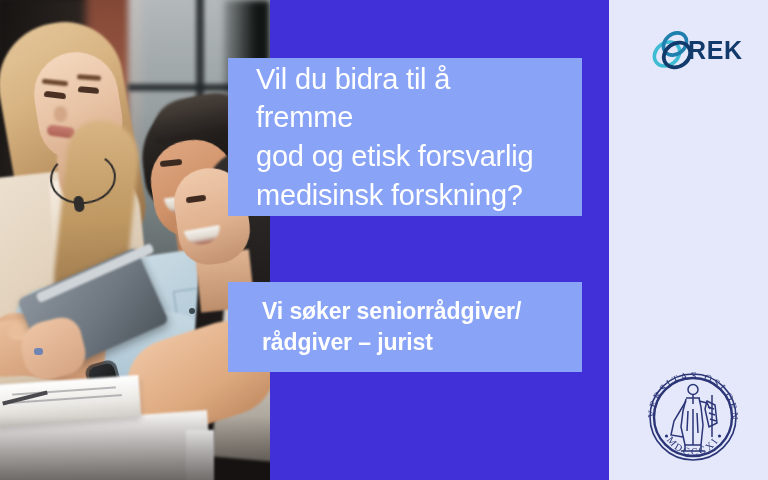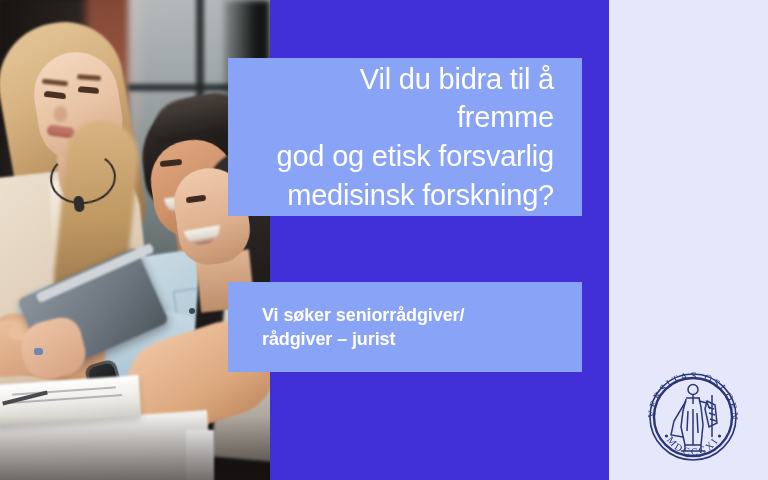--- a/index.html
+++ b/index.html
@@ -447,33 +447,32 @@
     box-sizing: border-box;
     padding: 0 28px;
   }
   .headline-text {
     font-size: 29px;
     line-height: 1.33;
     color: #ffffff;
     font-weight: 400;
     letter-spacing: -0.2px;
     white-space: pre-line;
-    text-align: right;
   }
   .subhead-box {
     position: absolute;
     left: 228px; top: 282px;
     width: 354px; height: 90px;
     display: flex;
     align-items: center;
     box-sizing: border-box;
     padding: 0 34px;
   }
   .subhead-text {
-    font-size: 18px;
+    font-size: 23px;
     line-height: 1.35;
     color: #ffffff;
     font-weight: bold;
     letter-spacing: -0.1px;
     white-space: pre-line;
   }
   .cta {
     position: absolute;
     left: 443px; top: 430px;
     width: 139px;
@@ -587,20 +586,28 @@
 god og etisk forsvarlig
 medisinsk forskning?</div>
   </div>
 
   <div class="subhead-box" style="background: rgb(137, 163, 246);">
     <div class="subhead-text">Vi søker seniorrådgiver/
 rådgiver – jurist</div>
   </div>
 
 
+  <div class="rek-logo">
+    <svg width="96" height="46" viewBox="0 0 96 46">
+      <ellipse cx="17" cy="26" rx="13.5" ry="11" transform="rotate(-38 17 26)" fill="none" stroke="#3fbcd4" stroke-width="3.6"></ellipse>
+      <ellipse cx="25" cy="16" rx="12.5" ry="10" transform="rotate(-40 25 16)" fill="none" stroke="#1f7fae" stroke-width="3.6"></ellipse>
+      <ellipse cx="27" cy="27" rx="14" ry="11.5" transform="rotate(-36 27 27)" fill="none" stroke="#123a6b" stroke-width="3.8"></ellipse>
+    </svg>
+    <div class="rek-word">REK</div>
+  </div>
 
   <div class="uio-seal">
     <svg width="104" height="104" viewBox="0 0 104 104">
       <defs>
         <path id="arcTop" d="M 14,52 A 38,38 0 0 1 90,52" fill="none"></path>
         <path id="arcBot" d="M 22,60 A 30,30 0 0 0 82,60" fill="none"></path>
       </defs>
       <circle cx="52" cy="52" r="43" fill="none" stroke="#2b3577" stroke-width="1.6"></circle>
       <circle cx="52" cy="52" r="39" fill="none" stroke="#2b3577" stroke-width="2.4"></circle>
 

